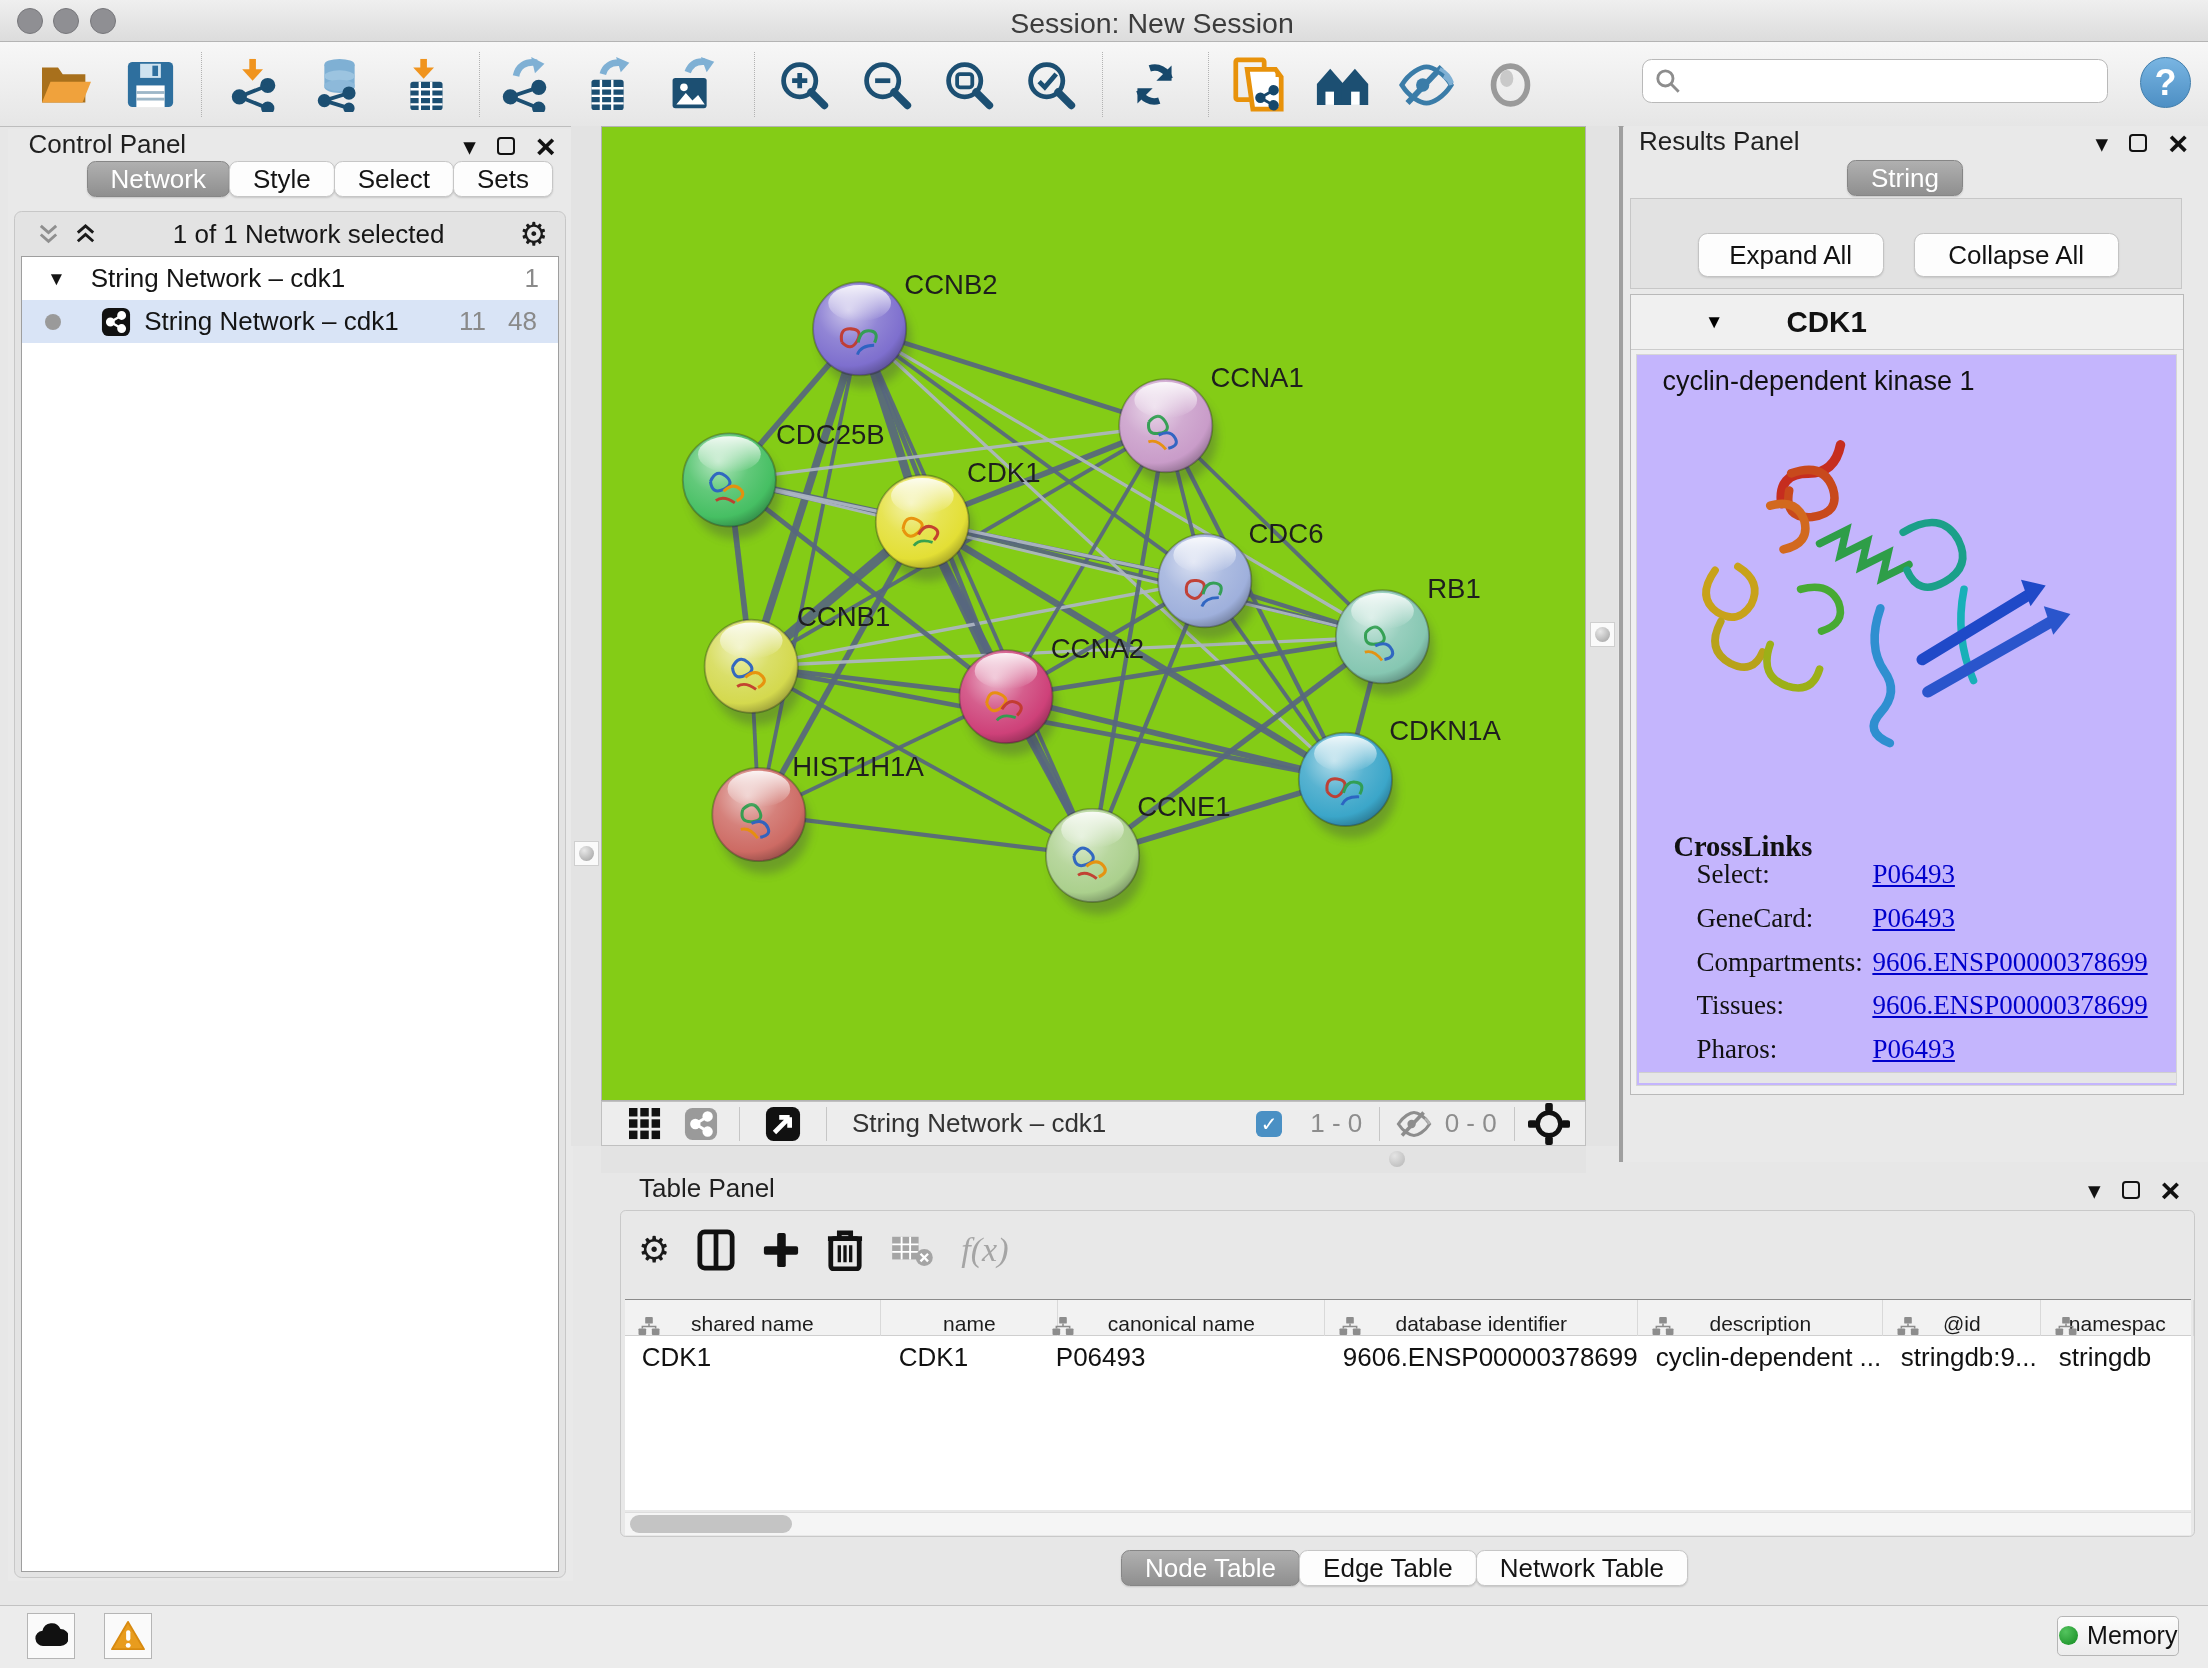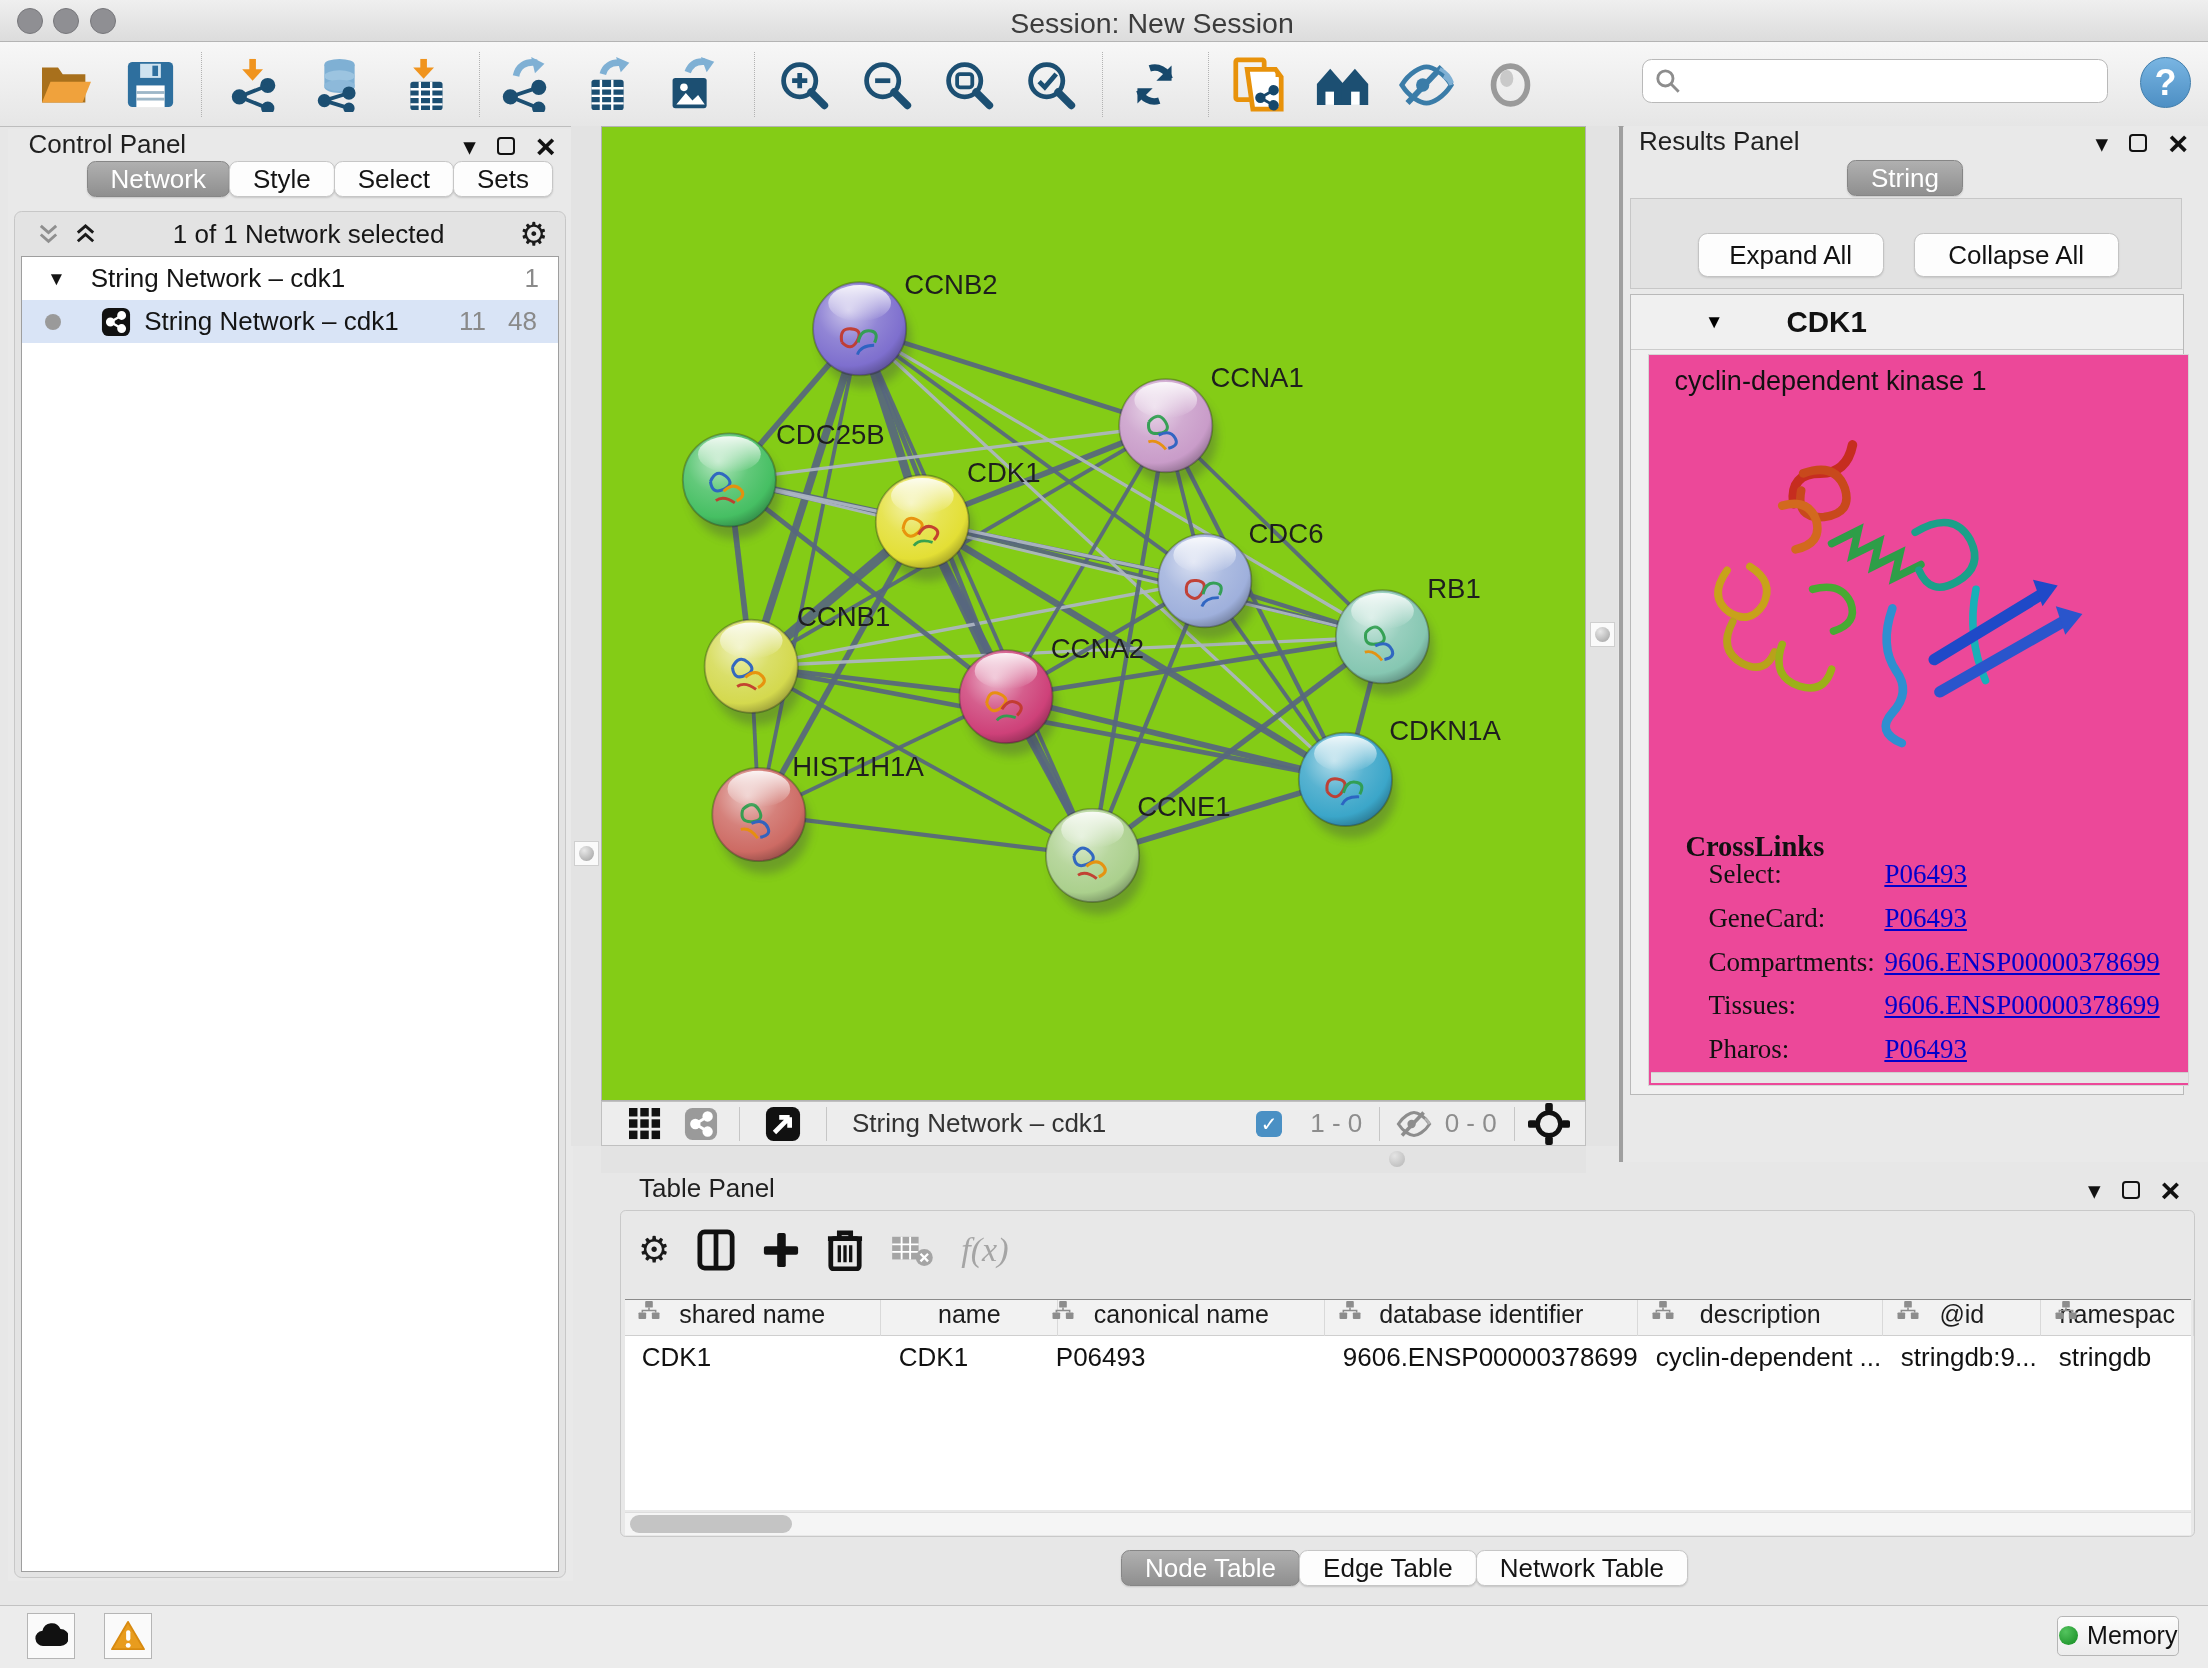--- a/index.html
+++ b/index.html
@@ -50,32 +50,32 @@
   .handle i { width:15px; height:15px; border-radius:50%; background:radial-gradient(circle at 35% 30%,#e8e8e8,#9e9e9e); display:block; }
   .hdot { position:absolute; width:16px; height:16px; border-radius:50%; background:radial-gradient(circle at 35% 30%,#e4e4e4,#b5b5b5); }
   #divider-right { left:1619px; top:126px; width:3.8px; height:1036px; background:#9f9f9f; }
 
   
   #results-panel { left:1624px; top:126px; width:585px; height:1036px; background:#e9e9e9; }
   #rp-btnbox { left:5.7px; top:72px; width:552px; height:91px; background:#e2e2e2; border:1px solid #c7c7c7; }
   .rbtn { position:absolute; top:34px; height:44px; background:#fdfdfd; border:1px solid #c3c3c3; border-radius:9.5px; font-size:26px; color:#111; display:flex; align-items:center; justify-content:center; box-shadow:0 1px 1.9px rgba(0,0,0,.12); }
   #rp-card { left:5.7px; top:168px; width:554px; height:801px; background:#f0f0f0; border:1px solid #b9b9b9; }
   #rp-card-hdr { left:0; top:0; width:100%; height:55px; border-bottom:1px solid #cccccc; display:flex; align-items:center; }
-  #rp-inner { left:5.7px; top:59px; width:541px; height:732px; background:#ec4899; border:1px solid #d6d6d6;margin-left:12px; }
+  #rp-inner { left:5.7px; top:59px; width:541px; height:732px; background:#c4b5fd; border:1px solid #d6d6d6; }
   .serif { font-family:"Liberation Serif","DejaVu Serif",serif; }
   .xl-row { position:absolute; font-size:27px; }
   .xl-label { color:#111; }
   .xl-link { color:#0000cc; text-decoration:underline; }
 
   
   #tp-box { left:620px; top:1210px; width:1575px; height:327px; background:#e8e8e8; border:1px solid #c9c9c9; border-radius:5.7px; }
   #tp-toolbar { left:17px; top:9.5px; width:100%; height:59px; display:flex; align-items:center; gap:27px; }
   #tp-table { left:3.8px; top:88px; width:1566px; height:211px; background:#fff; border-top:1.9px solid #8a8a8a; }
   #tp-header { left:0; top:0; width:100%; height:36px; background:#f2f2f2; border-bottom:1.9px solid #cfcfcf; }
-  .th { position:absolute; top:0; height:36px; border-right:1px solid #d9d9d9; display:flex; align-items:flex-start; font-size:25px; color:#1c1c1c; }
+  .th { position:absolute; top:0; height:36px; border-right:1px solid #d9d9d9; display:flex; align-items:flex-end; font-size:21px; color:#1c1c1c; }
   .th .thlbl { margin:0 auto; }
   .th svg { position:absolute; left:13.3px; }
   .td { position:absolute; top:38px; height:38px; font-size:26px; color:#111; display:flex; align-items:center; padding-left:17px; }
   #tp-scroll { left:3.8px; top:301px; width:1566px; height:23px; background:#f5f5f5; border-top:1px solid #ddd; }
   #tp-thumb { left:5.7px; top:1.9px; width:162px; height:18px; background:#c4c4c4; border-radius:9.5px; }
   #tp-tabs { left:1122px; top:1550px; }
 
   
   #statusbar { left:0; top:1605px; width:2208px; height:63px; background:#ececec; border-top:1.9px solid #c2c2c2; }
   .sbtn { position:absolute; top:6.7px; width:48px; height:46px; background:#fafafa; border:1.9px solid #b5b5b5; display:flex; align-items:center; justify-content:center; }

